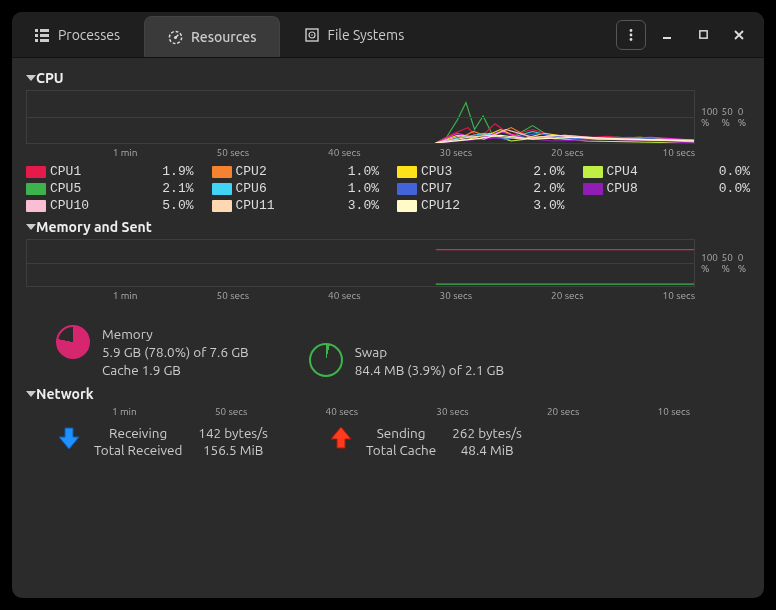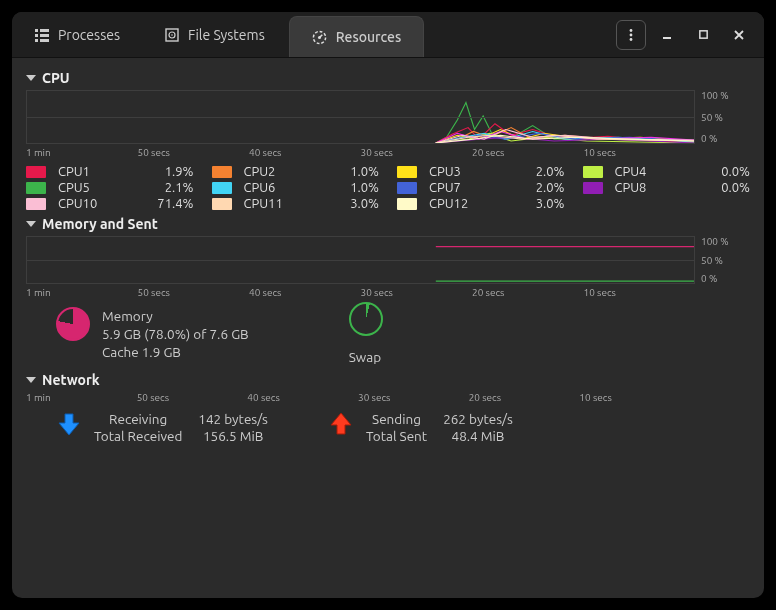--- a/index.html
+++ b/index.html
@@ -49,57 +49,57 @@
   .tab .icon { width:16px; height:16px; display:flex; align-items:center; justify-content:center; }
   .winbtns { display:flex; align-items:center; gap:6px; padding-right:10px; }
   .winbtn {
     width:30px; height:30px; border-radius:6px;
     display:flex; align-items:center; justify-content:center;
     color:#eee; cursor:pointer;
   }
   .winbtn.menu { border:1px solid #555; }
   .content { padding: 6px 14px 10px 14px; overflow:auto; flex:1; }
   .section-head {
-    display:flex; align-items:center; gap:6px;
+    display:flex; align-items:center; 
     font-weight:bold; font-size:14px; color:#eee;
     margin: 6px 0 4px 0;
   }
   .tri {
     width:0;height:0;border-left:5px solid transparent;border-right:5px solid transparent;
     border-top:6px solid #ccc;
   }
   .graph-wrap { display:flex; }
   .graph {
     flex:1; height:54px;
     border:1px solid #3e3e3e; background:#2b2b2b;
     position:relative;
   }
   .graph.mem { height:48px; }
   .graph.net { height:48px; }
   .graph .grid { position:absolute; left:0; right:0; height:1px; background:#3e3e3e; }
   .ylabels {
-    width:55px; display:flex; flex-direction:column; justify-content:space-between;
-    font-size:10px; color:#aaa; padding-left:6px;
+    width:55px; display:flex; flex-direction:row; justify-content:space-between;
+    font-size:10px; color:#aaa; padding-left:6px;align-items:center;
   }
   .xaxis {
-    display:flex; font-size:10px; color:#aaa; margin-top:3px;
+    display:flex; font-size:10px; color:#aaa; margin-top:3px;text-align:right;
   }
   .xaxis .tick { flex:1; }
   .xaxis .spacer { width:55px; }
   .cpu-legend {
     display:grid;
     grid-template-columns: repeat(4, 1fr);
     gap: 2px 18px;
     margin-top:6px;
   }
-  .cpu-item { display:flex; align-items:flex-end; gap:8px; font-size:13px; }
+  .cpu-item { display:flex; align-items:center; gap:0; font-size:13px;font-family:Liberation Mono, monospace; }
   .swatch { width:20px; height:12px; border-radius:1px; }
   .cpu-item .name { flex:1; color:#ddd; padding-left:4px; }
   .cpu-item .val { color:#ddd; }
-  .mem-row { display:flex; gap:40px; margin-top:4px; align-items:center; padding-left:30px; }
+  .mem-row { display:flex; margin-top:24px; align-items:flex-end; padding-left:30px; }
   .mem-block { display:flex; gap:12px; align-items:flex-start; }
   .pie {
     width:34px; height:34px; border-radius:50%;
   }
   .mem-text div { color:#ccc; line-height:1.35; font-size:13.5px; }
   .net-row { display:flex; gap:60px; margin-top:8px; padding-left:30px; }
   .net-block { display:flex; gap:12px; align-items:flex-start;text-align:center; }
   .arrow { width:26px; height:26px; }
   .net-grid { display:grid; grid-template-columns:auto auto; column-gap:16px; row-gap:1px; font-size:13.5px; color:#ccc; }
   svg { display:block; }
@@ -118,39 +118,39 @@
                 <rect x="5" y="1" width="9" height="3"></rect>
                 <rect x="0" y="6" width="3" height="3"></rect>
                 <rect x="5" y="6" width="9" height="3"></rect>
                 <rect x="0" y="11" width="3" height="3"></rect>
                 <rect x="5" y="11" width="9" height="3"></rect>
               </g>
             </svg>
         </span>
         <span>Processes</span>
       </div>
+      <div class="tab active">
+        <span class="icon">
+          <svg width="15" height="15" viewBox="0 0 16 16">
+              <circle cx="8" cy="8" r="6.5" fill="none" stroke="#ddd" stroke-width="1.6" stroke-dasharray="3 2"></circle>
+              <circle cx="8" cy="8" r="1.6" fill="#ddd"></circle>
+              <line x1="8" y1="8" x2="11" y2="5" stroke="#ddd" stroke-width="1.6"></line>
+            </svg>
+        </span>
+        <span style="font-weight:500;">Resources</span>
+      </div>
       <div class="tab">
         <span class="icon">
           <svg width="14" height="14" viewBox="0 0 14 14">
               <rect x="1" y="1" width="12" height="12" fill="none" stroke="#ccc" stroke-width="1.4"></rect>
               <circle cx="7" cy="7" r="3" fill="none" stroke="#ccc" stroke-width="1.2"></circle>
               <circle cx="7" cy="7" r="0.8" fill="#ccc"></circle>
             </svg>
         </span>
         <span>File Systems</span>
-      </div>
-      <div class="tab active">
-        <span class="icon">
-          <svg width="15" height="15" viewBox="0 0 16 16">
-              <circle cx="8" cy="8" r="6.5" fill="none" stroke="#ddd" stroke-width="1.6" stroke-dasharray="3 2"></circle>
-              <circle cx="8" cy="8" r="1.6" fill="#ddd"></circle>
-              <line x1="8" y1="8" x2="11" y2="5" stroke="#ddd" stroke-width="1.6"></line>
-            </svg>
-        </span>
-        <span style="font-weight:500;">Resources</span>
       </div>
     </div>
     <div class="winbtns">
       <div class="winbtn menu">
         <svg width="14" height="14" viewBox="0 0 14 14">
             <g fill="#ddd">
               <circle cx="7" cy="2.5" r="1.4"></circle>
               <circle cx="7" cy="7" r="1.4"></circle>
               <circle cx="7" cy="11.5" r="1.4"></circle>
             </g>
@@ -252,21 +252,21 @@
           <span class="val">2.0%</span>
         </div>
         <div class="cpu-item">
           <span class="swatch" style="background:#911eb4"></span>
           <span class="name">CPU8</span>
           <span class="val">0.0%</span>
         </div>
         <div class="cpu-item">
           <span class="swatch" style="background:#fabed4"></span>
           <span class="name">CPU10</span>
-          <span class="val">71.4%</span>
+          <span class="val">5.0%</span>
         </div>
         <div class="cpu-item">
           <span class="swatch" style="background:#ffd8b1"></span>
           <span class="name">CPU11</span>
           <span class="val">3.0%</span>
         </div>
         <div class="cpu-item">
           <span class="swatch" style="background:#fffac8"></span>
           <span class="name">CPU12</span>
           <span class="val">3.0%</span>
@@ -302,24 +302,25 @@
     </div>
     <div class="mem-row">
       <div class="mem-block">
         <div class="pie" id="mem-pie" style="background: conic-gradient(rgb(214, 38, 111) 0deg, rgb(214, 38, 111) 280.8deg, rgb(43, 43, 43) 280.8deg, rgb(43, 43, 43) 360deg); border: 2px solid rgb(214, 38, 111);"></div>
         <div class="mem-text">
           <div>Memory</div>
           <div>5.9 GB (78.0%) of 7.6 GB</div>
           <div>Cache 1.9 GB</div>
         </div>
       </div>
-      <div class="mem-block" style="margin-left:60px;flex-direction:column;">
+      <div class="mem-block" style="margin-left:60px;">
         <div class="pie" id="swap-pie" style="background: conic-gradient(rgb(60, 180, 75) 0deg, rgb(60, 180, 75) 14.04deg, rgb(43, 43, 43) 14.04deg, rgb(43, 43, 43) 360deg); border: 2px solid rgb(60, 180, 75);"></div>
         <div class="mem-text">
           <div>Swap</div>
+          <div>84.4 MB (3.9%) of 2.1 GB</div>
         </div>
       </div>
     </div>
 
     <div class="section-head">
       <div class="tri"></div>
       <span>Network</span>
     </div>
     <div class="xaxis">
       <span class="tick">1 min</span>
@@ -346,20 +347,20 @@
       </div>
       <div class="net-block">
         <div class="arrow">
           <svg width="26" height="26" viewBox="0 0 26 26">
               <path fill="#ff3b1f" stroke="#a81c08" stroke-width="1" d="M9 23 H17 V14 H23 L13 2 L3 14 H9 Z"></path>
             </svg>
         </div>
         <div class="net-grid">
           <span>Sending</span>
           <span>262 bytes/s</span>
-          <span>Total Sent</span>
+          <span>Total Cache</span>
           <span>48.4 MiB</span>
         </div>
       </div>
     </div>
 
   </div>
 </div>
 
 </body></html>

